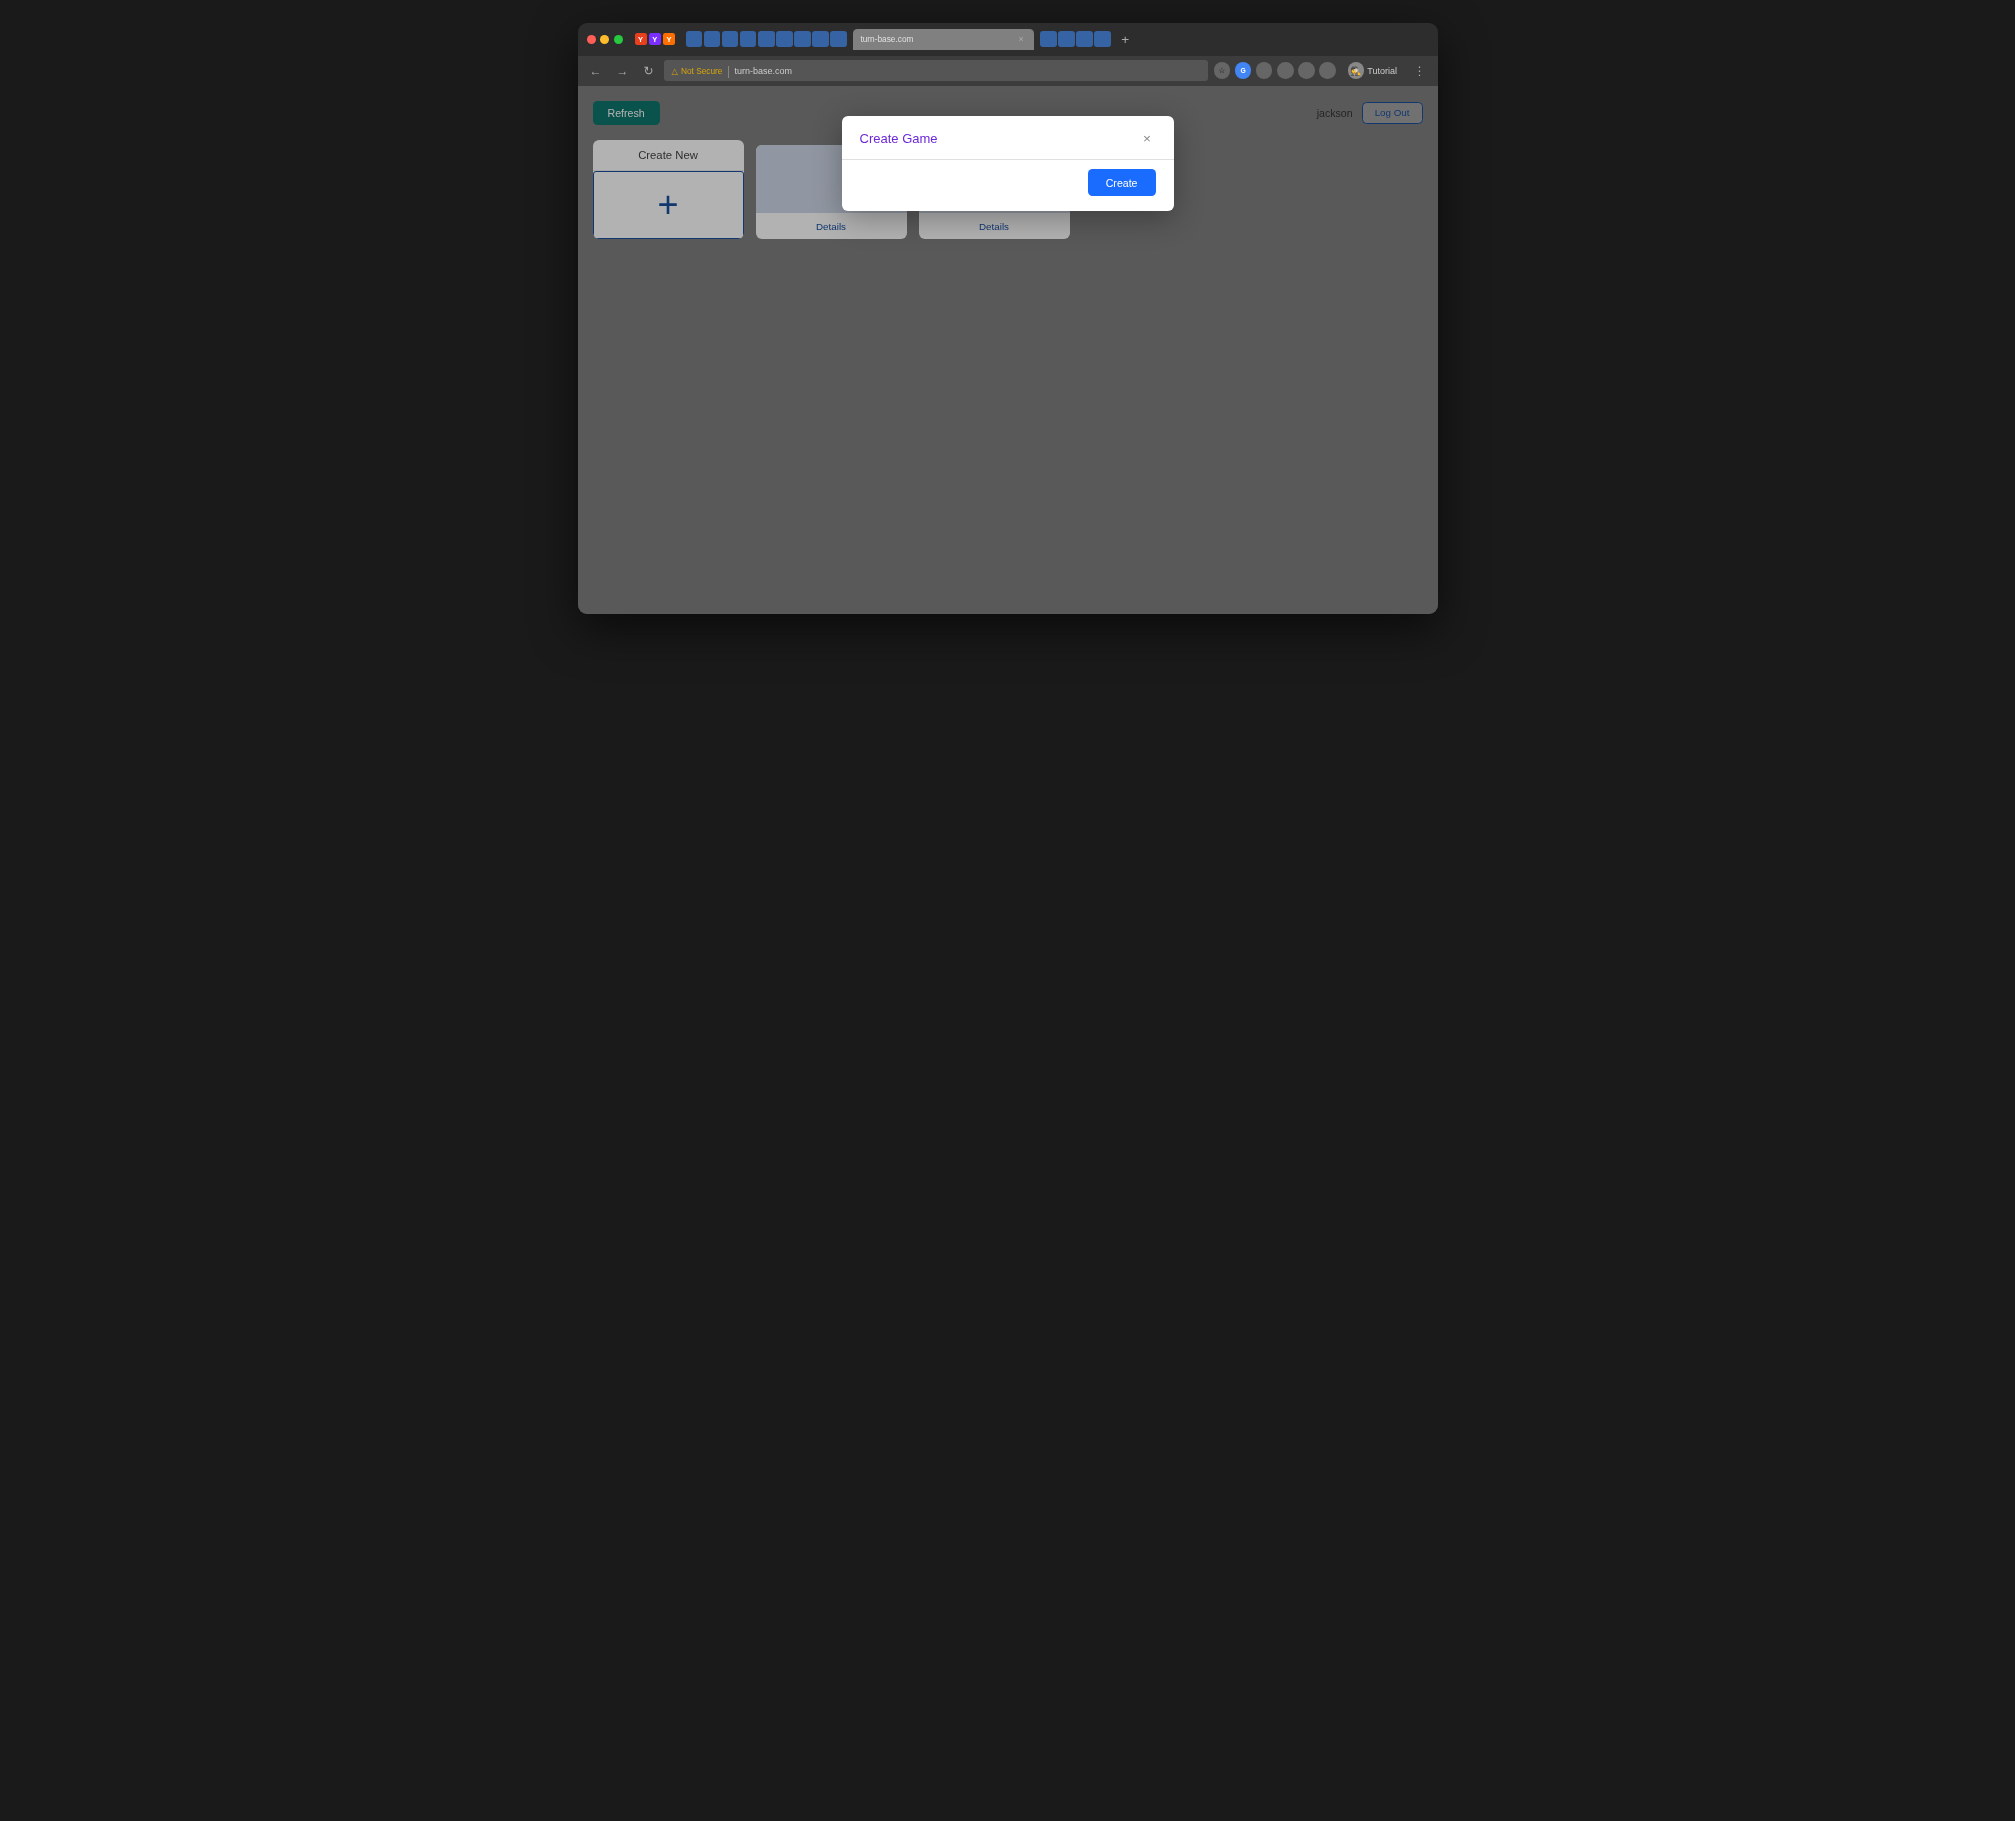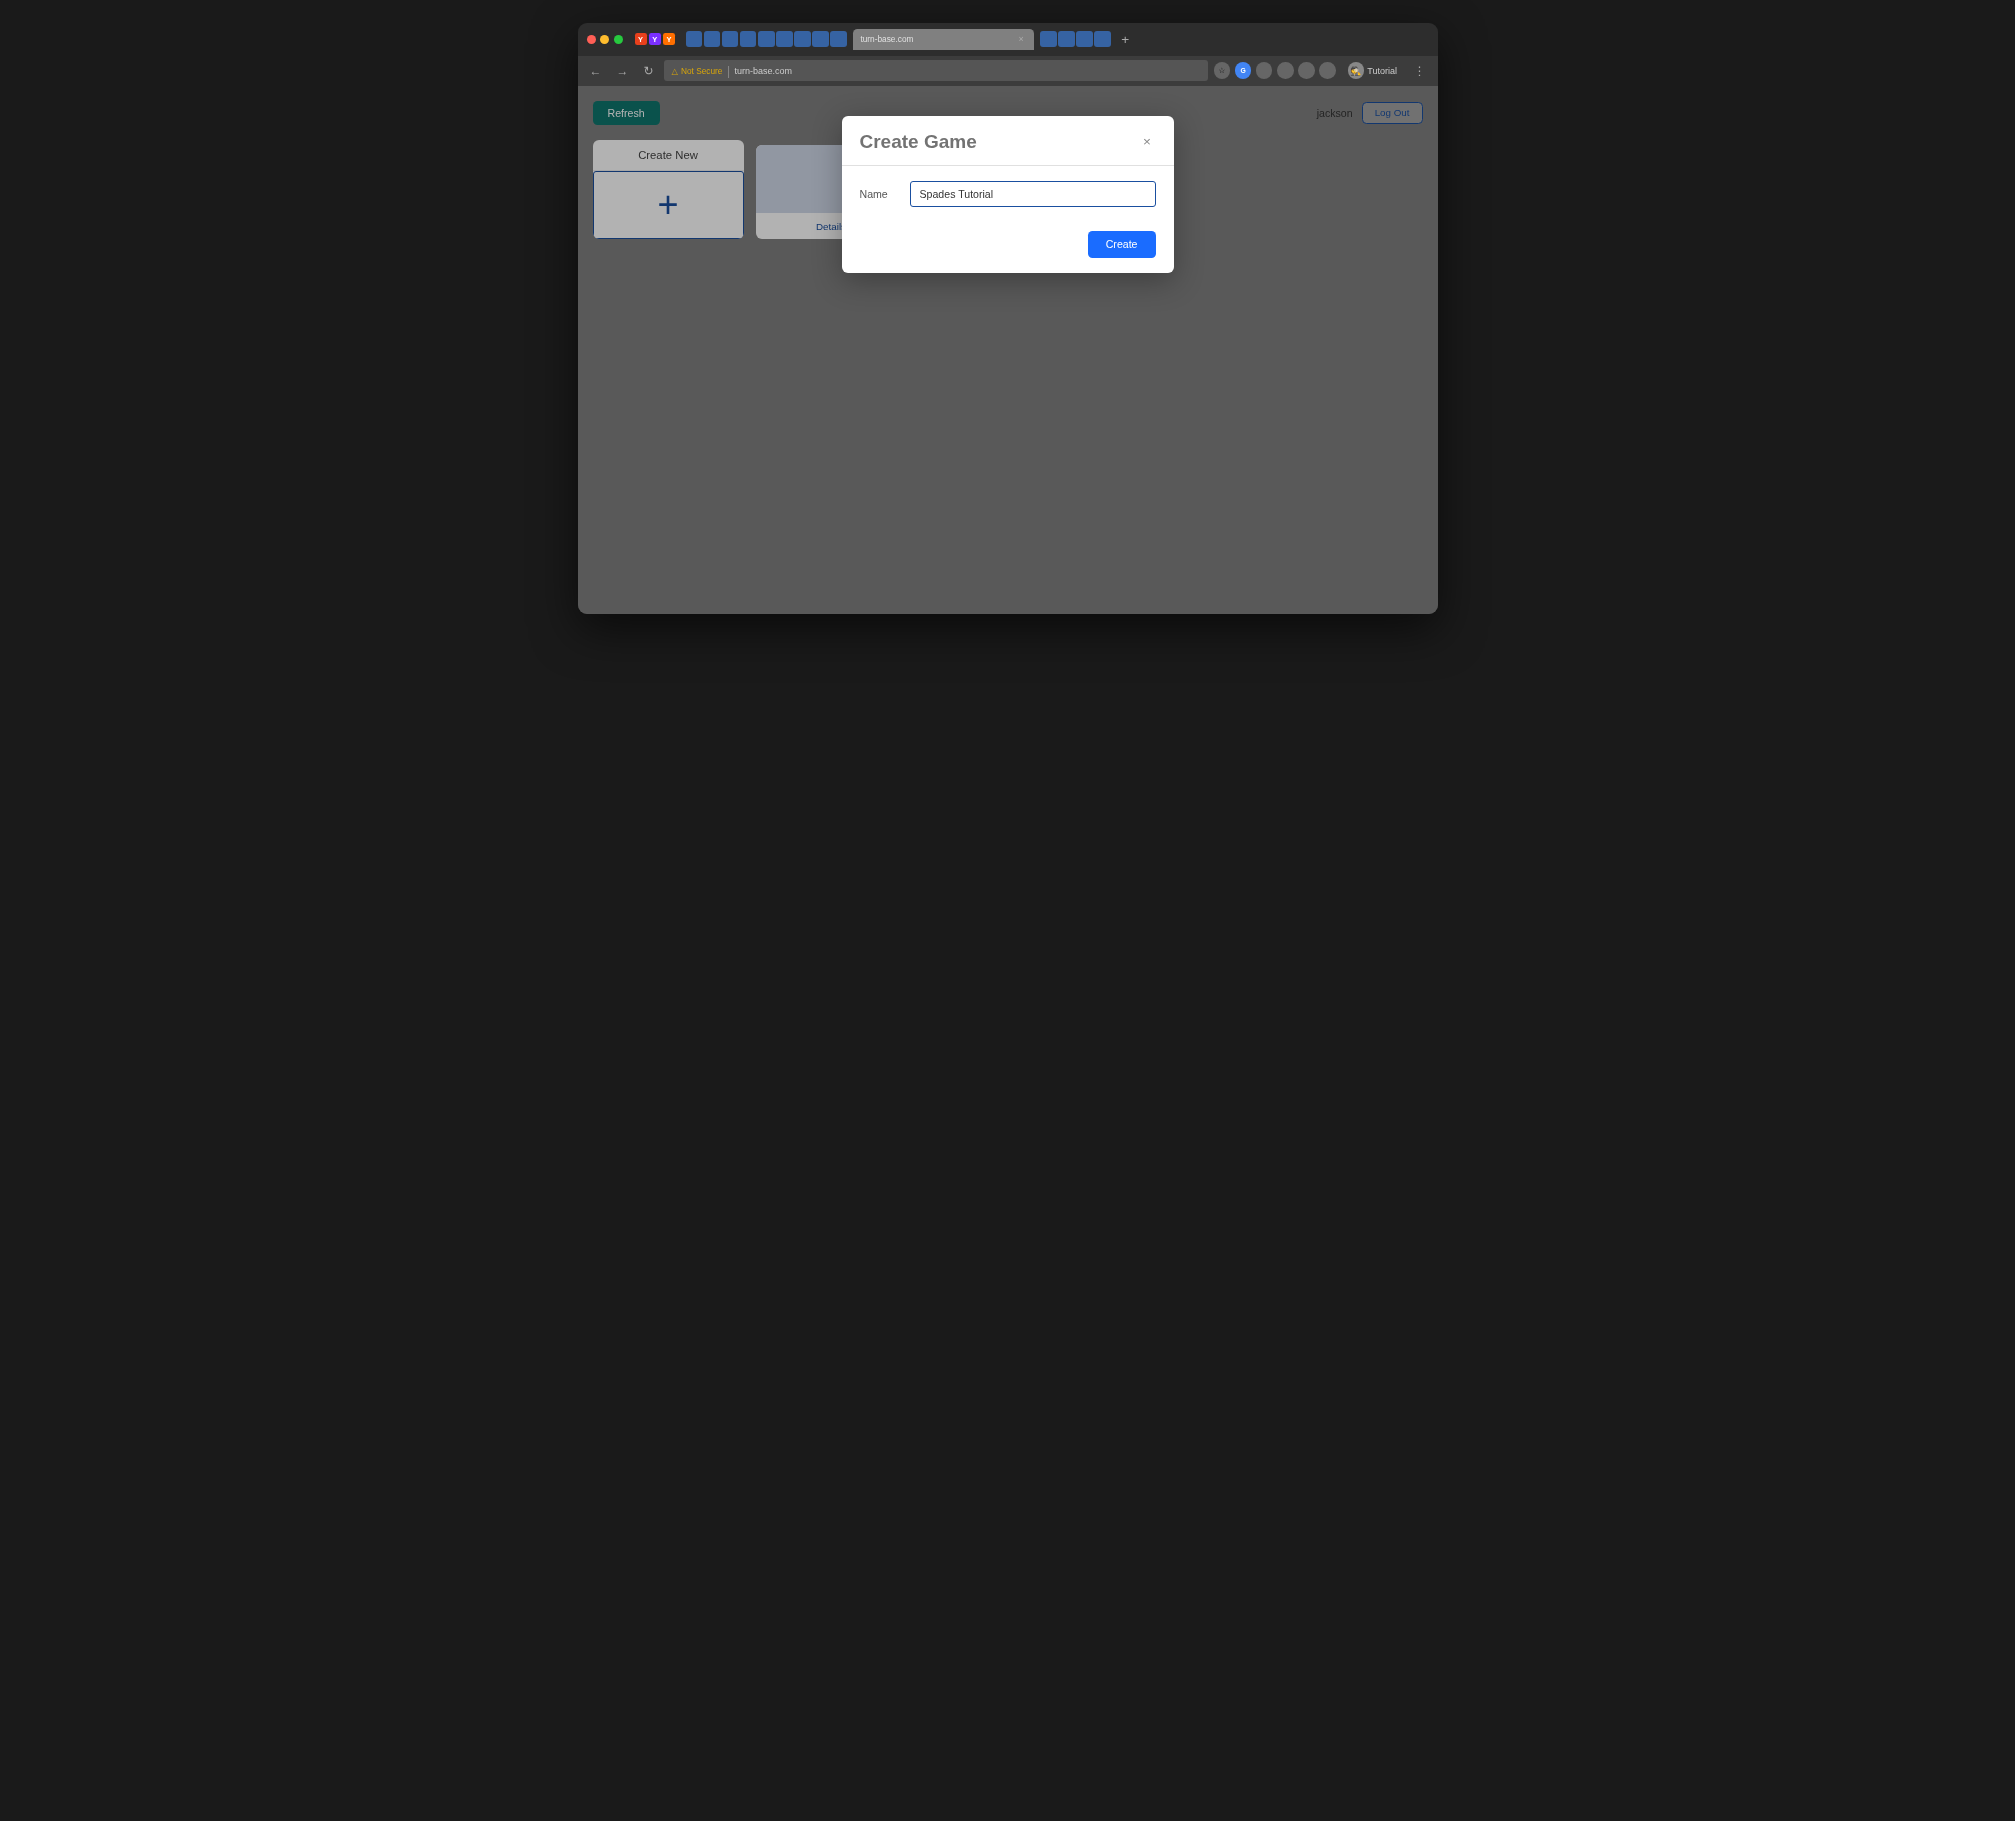--- a/index.html
+++ b/index.html
@@ -343,23 +343,23 @@
 
     .modal-header {
       display: flex;
       align-items: center;
       justify-content: space-between;
       padding: 15px 18px 12px;
       border-bottom: 0.8px solid #e0e0e0;
     }
 
     .modal-title {
-      font-size: 19px;
-      font-weight: 700;
-      color: #737373;
+      font-size: 13px;
+      font-weight: 400;
+      color: #6d28d9;
     }
 
     .modal-close {
       color: #888;
       font-size: 13.6px;
       cursor: pointer;
       background: none;
       border: none;
       line-height: 1;
       padding: 1.5px 4.5px;
@@ -521,26 +521,20 @@
     </div>
 
     <div class="modal-overlay">
       <div class="modal">
 
         <div class="modal-header">
           <span class="modal-title">Create Game</span>
           <button class="modal-close">×</button>
         </div>
 
-        <div class="modal-body">
-          <div class="form-row">
-            <label class="form-label">Name</label>
-            <input class="form-input" type="text" value="Spades Tutorial" style="">
-          </div>
-        </div>
 
         <div class="modal-footer">
           <button class="create-btn">Create</button>
         </div>
 
       </div>
     </div>
 
   </div>
 </div>

